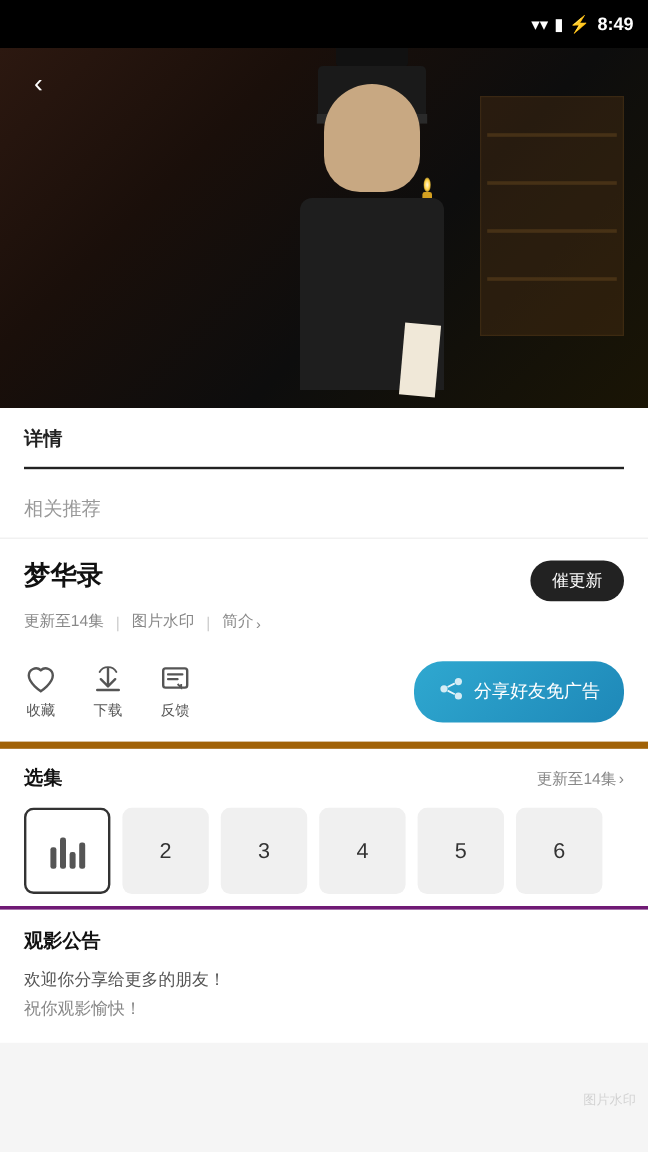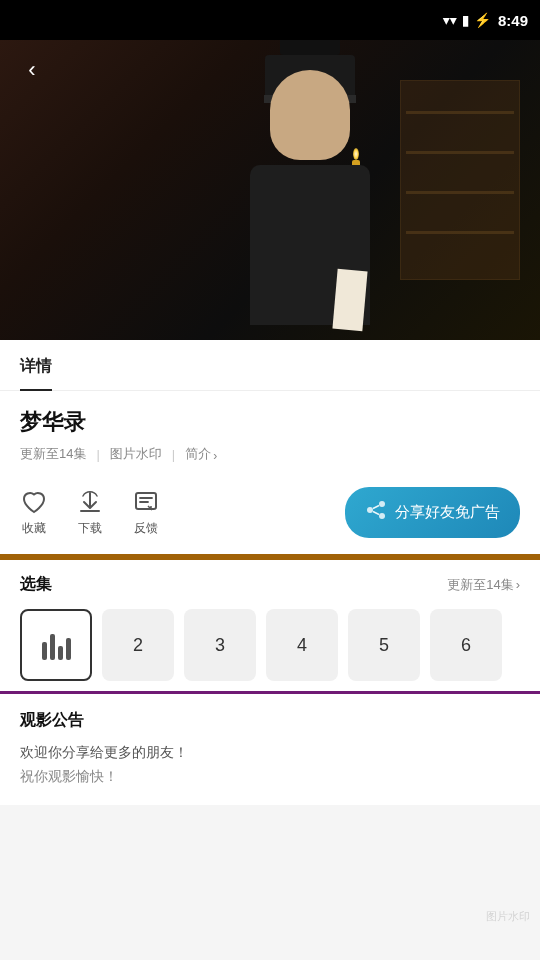--- a/index.html
+++ b/index.html
@@ -174,20 +174,21 @@
       background: #fff;
       padding: 0;
     }
 
     
     .tabs {
       display: flex;
       padding: 16px 20px 0;
       border-bottom: 1px solid #eee;
       gap: 24px;
+      flex-direction: column;
     }
     .tab {
       padding-bottom: 12px;
       font-size: 16px;
       cursor: pointer;
       color: #999;
       border-bottom: 2px solid transparent;
       margin-bottom: -1px;
     }
     .tab.active {
@@ -416,25 +417,27 @@
 
   <div class="back-btn">
     <span class="back-icon">‹</span>
   </div>
 </div>
 
 <div class="content-area">
 
   <div class="tabs">
     <div class="tab active">详情</div>
+    <div class="tab">相关推荐</div>
   </div>
 
   <div class="show-info">
     <div class="show-title-row">
       <div class="show-title">梦华录</div>
+      <button class="update-btn">催更新</button>
     </div>
     <div class="show-meta">
       <span>更新至14集</span>
       <span class="meta-divider">|</span>
       <span>图片水印</span>
       <span class="meta-divider">|</span>
       <span class="intro-link">
         <span>简介</span>
         <span class="intro-chevron">›</span>
       </span>

